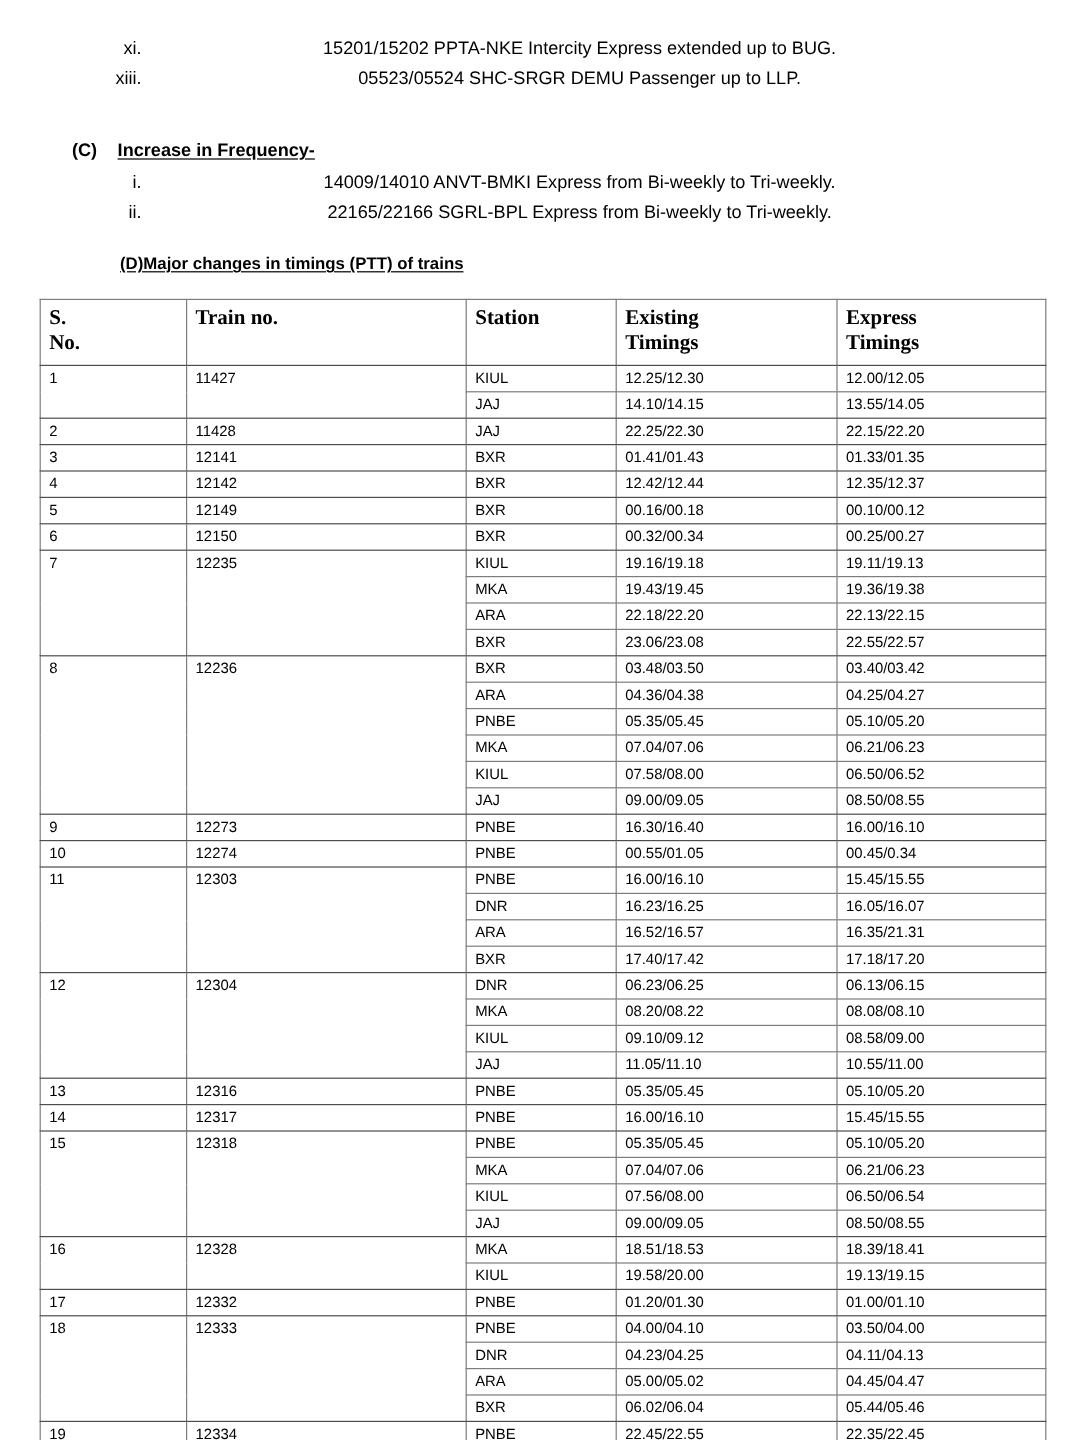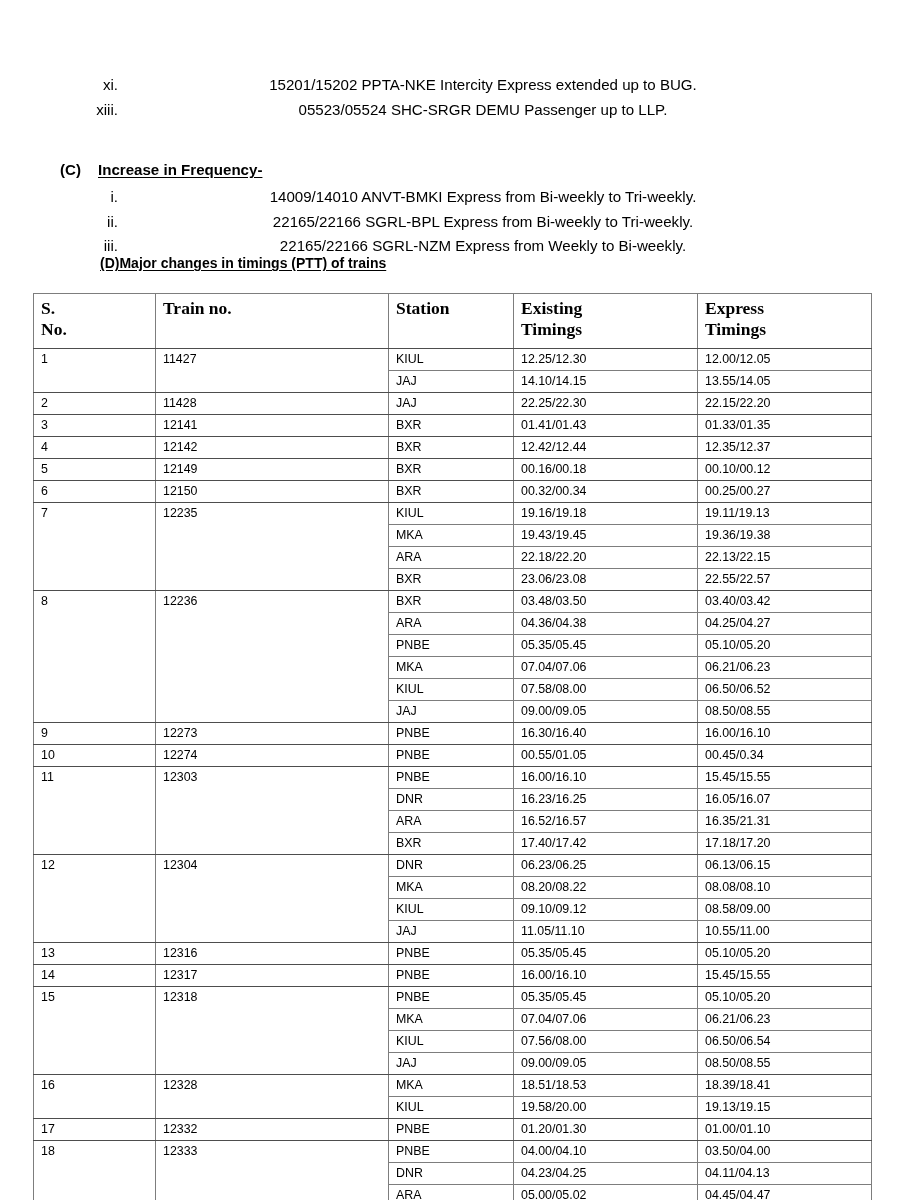--- a/index.html
+++ b/index.html
@@ -14,21 +14,20 @@
     color: #000000;
     position: relative;
     overflow: hidden;
   }
 
   .page {
     position: relative;
     width: 904px;
     height: 884px;
     box-sizing: border-box;
-    margin-top: 44px;
   }
 
   
   .roman-list {
     list-style: none;
     margin: 0;
     padding: 0;
   }
   .roman-item {
     display: flex;
@@ -175,24 +174,20 @@
       <span class="sec-title">Increase in Frequency-</span>
     </div>
     <ul class="roman-list sec-c-list">
         <li class="roman-item">
           <span class="roman-marker">i.</span>
           <span class="roman-text">14009/14010 ANVT-BMKI Express from Bi-weekly to Tri-weekly.</span>
         </li>
         <li class="roman-item">
           <span class="roman-marker">ii.</span>
           <span class="roman-text">22165/22166 SGRL-BPL Express from Bi-weekly to Tri-weekly.</span>
-        </li>
-        <li class="roman-item">
-          <span class="roman-marker">iii.</span>
-          <span class="roman-text">22165/22166 SGRL-NZM Express from Weekly to Bi-weekly.</span>
         </li>
       </ul>
   </div>
 
   <div class="sec-d">(D)Major changes in timings (PTT) of trains</div>
 
   <div class="timing-table-wrap">
     <table class="timing-table">
       <colgroup>
         <col class="c-sno">

